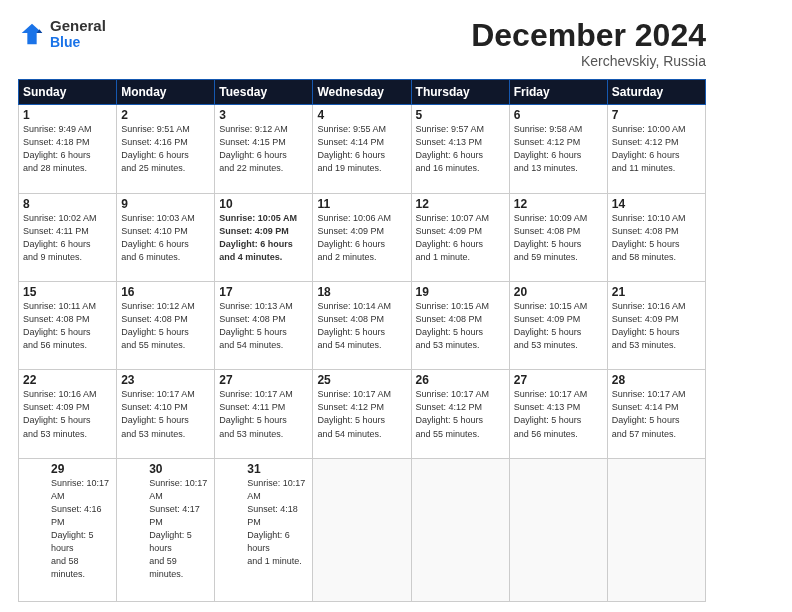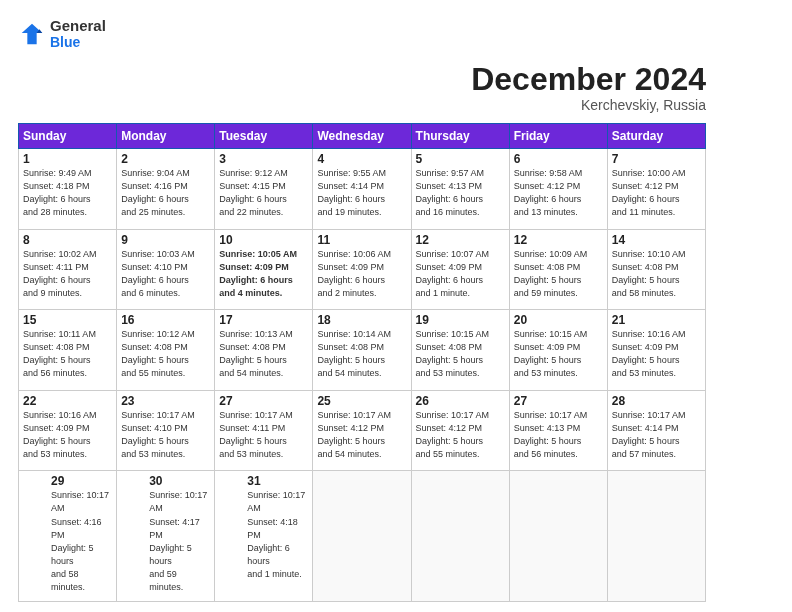--- a/index.html
+++ b/index.html
@@ -48,35 +48,34 @@
       height: 28px;
     }
     .title-block {
       text-align: right;
     }
     .main-title {
       font-size: 32px;
       font-weight: bold;
       color: #222;
       line-height: 1.1;
-      margin-top: 44px;
     }
     .subtitle {
       font-size: 14px;
       color: #555;
     }
     .calendar {
       flex: 1;
       border: 1px solid #ccc;
       border-collapse: collapse;
       width: 100%;
       table-layout: fixed;
     }
     .calendar th {
-      background: #6d28d9;
+      background: #0f172a;
       color: #fff;
       font-size: 12px;
       font-weight: bold;
       padding: 5px 4px;
       text-align: left;
       border: 1px solid #1558b0;
     }
     .calendar td {
       border: 1px solid #ccc;
       vertical-align: top;
@@ -142,21 +141,21 @@
         <tr>
           <td>
             <span class="day-num">1</span>
             <div class="cell-info" style="white-space: pre-line;">Sunrise: 9:49 AM
 Sunset: 4:18 PM
 Daylight: 6 hours
 and 28 minutes.</div>
           </td>
           <td>
             <span class="day-num">2</span>
-            <div class="cell-info" style="white-space: pre-line;">Sunrise: 9:04 AM
+            <div class="cell-info" style="white-space: pre-line;">Sunrise: 9:51 AM
 Sunset: 4:16 PM
 Daylight: 6 hours
 and 25 minutes.</div>
           </td>
           <td>
             <span class="day-num">3</span>
             <div class="cell-info" style="white-space: pre-line;">Sunrise: 9:12 AM
 Sunset: 4:15 PM
 Daylight: 6 hours
 and 22 minutes.</div>

